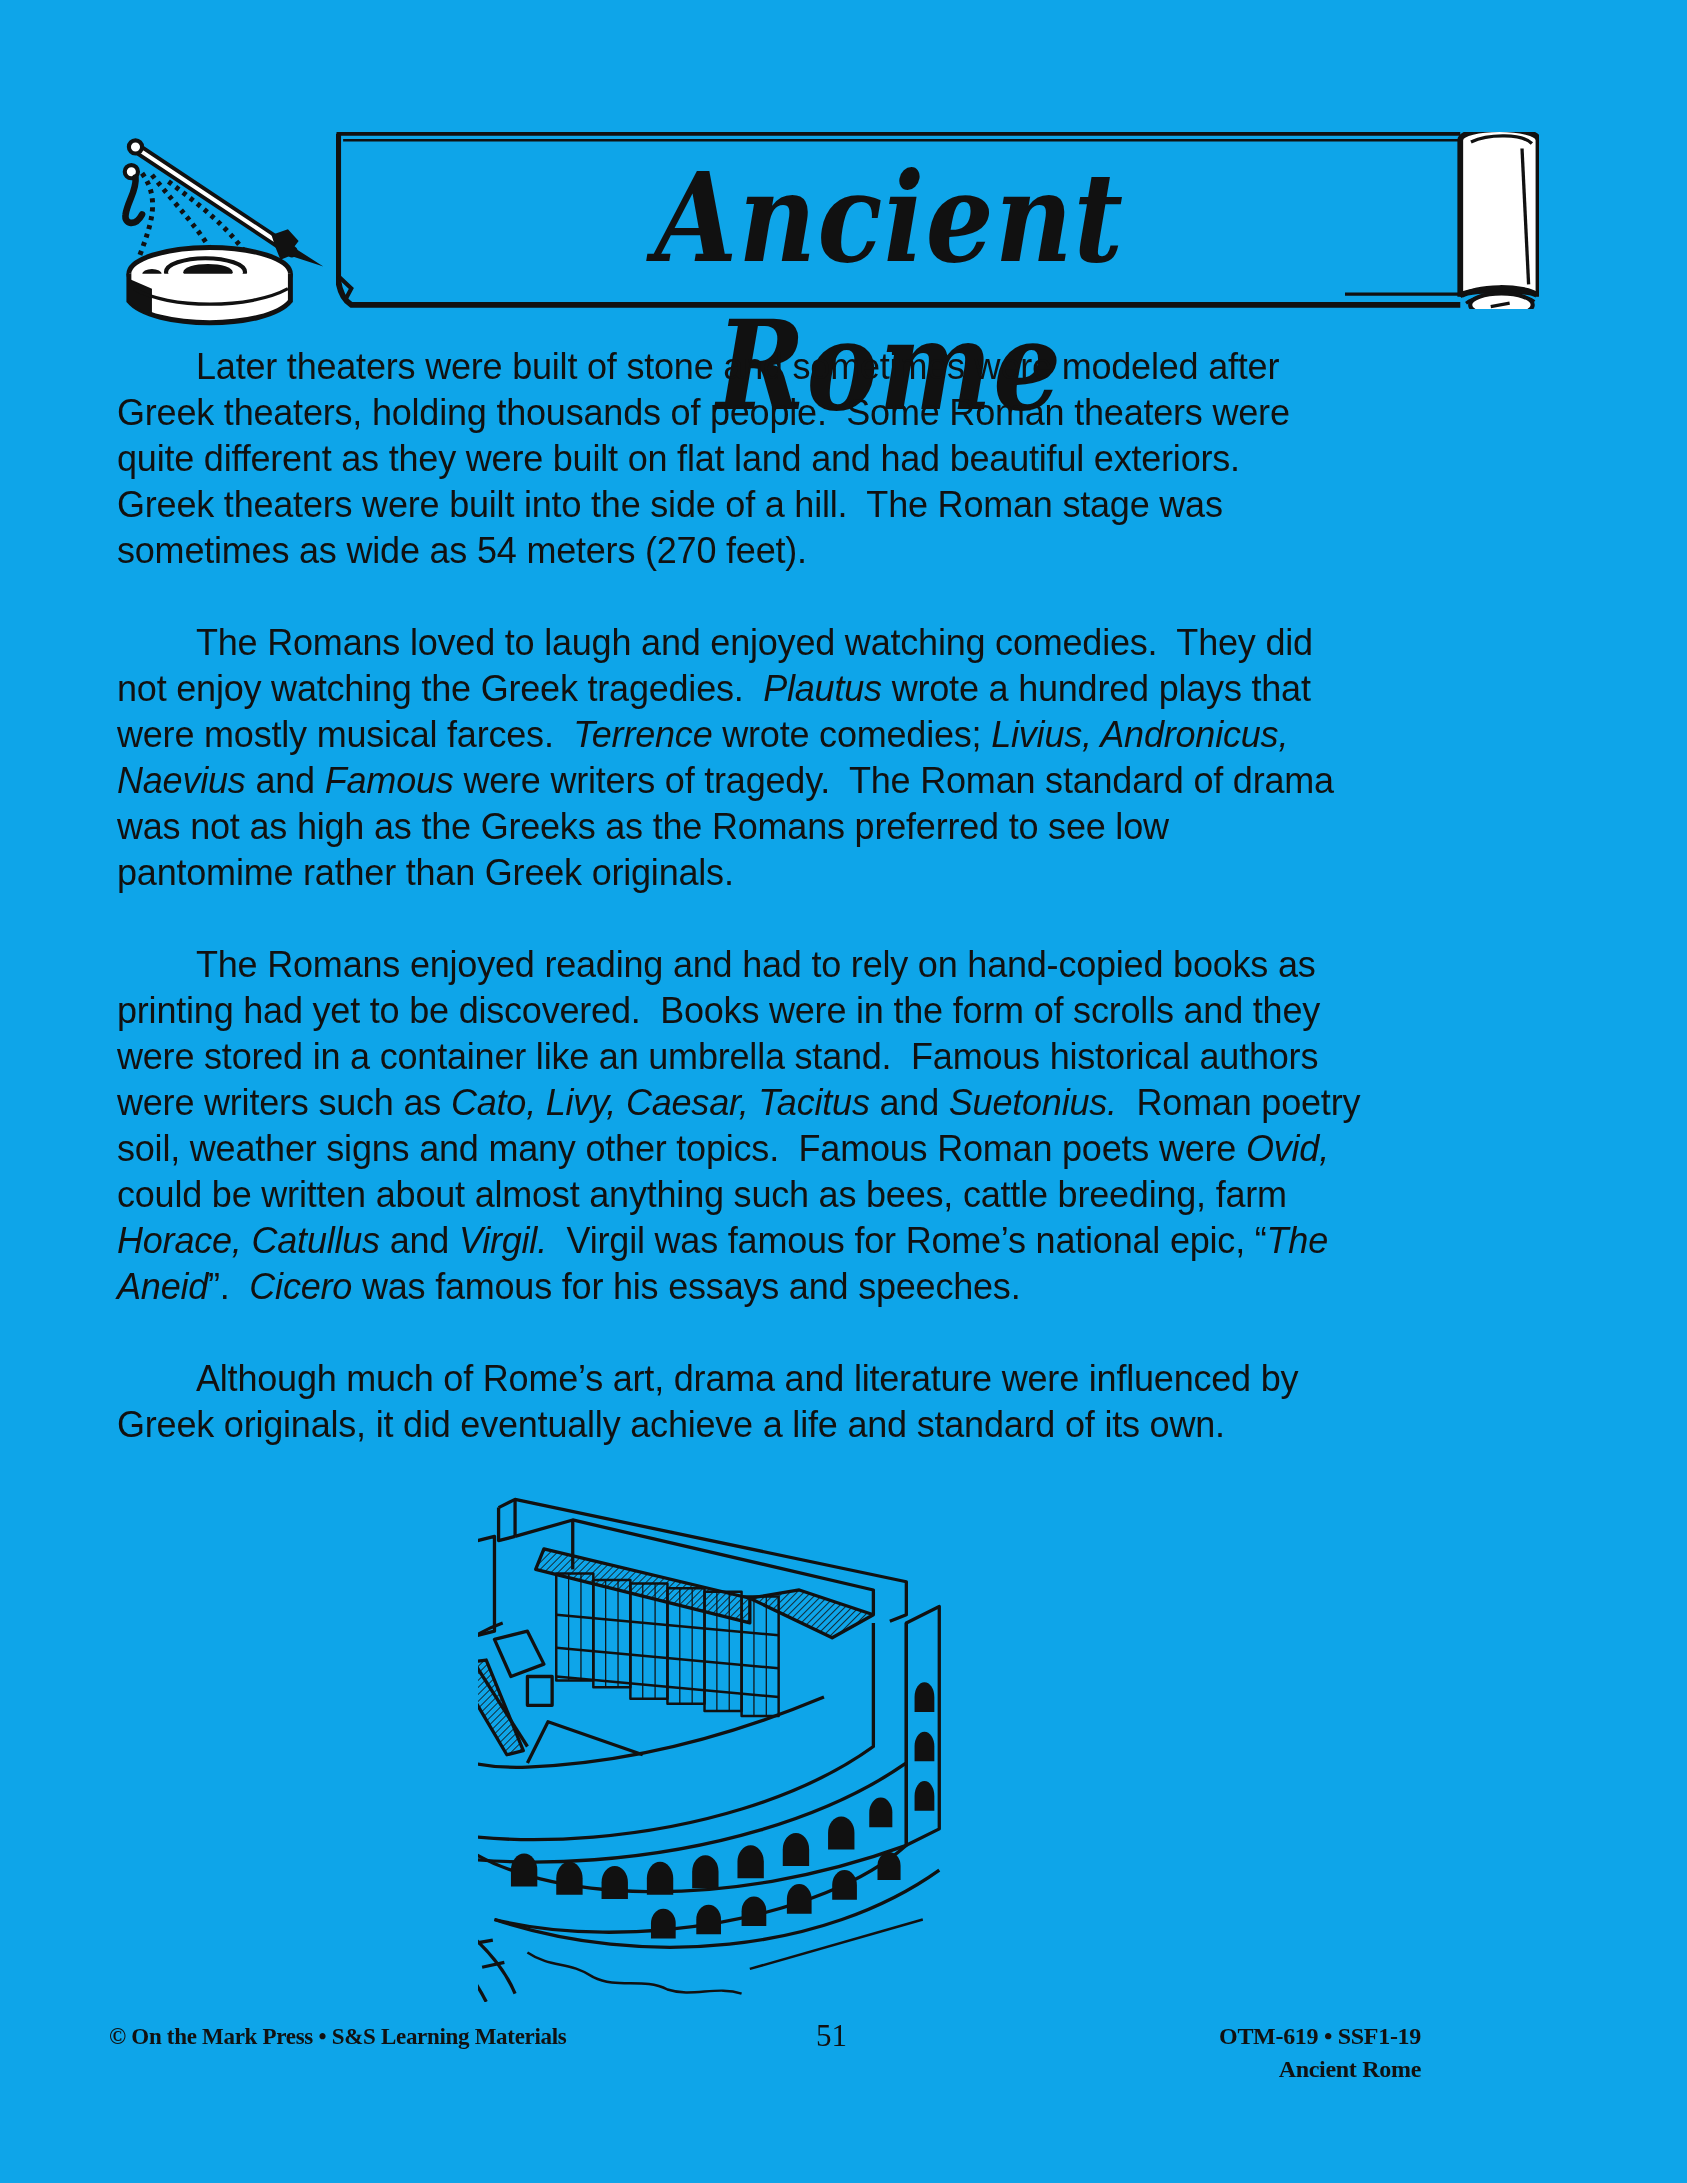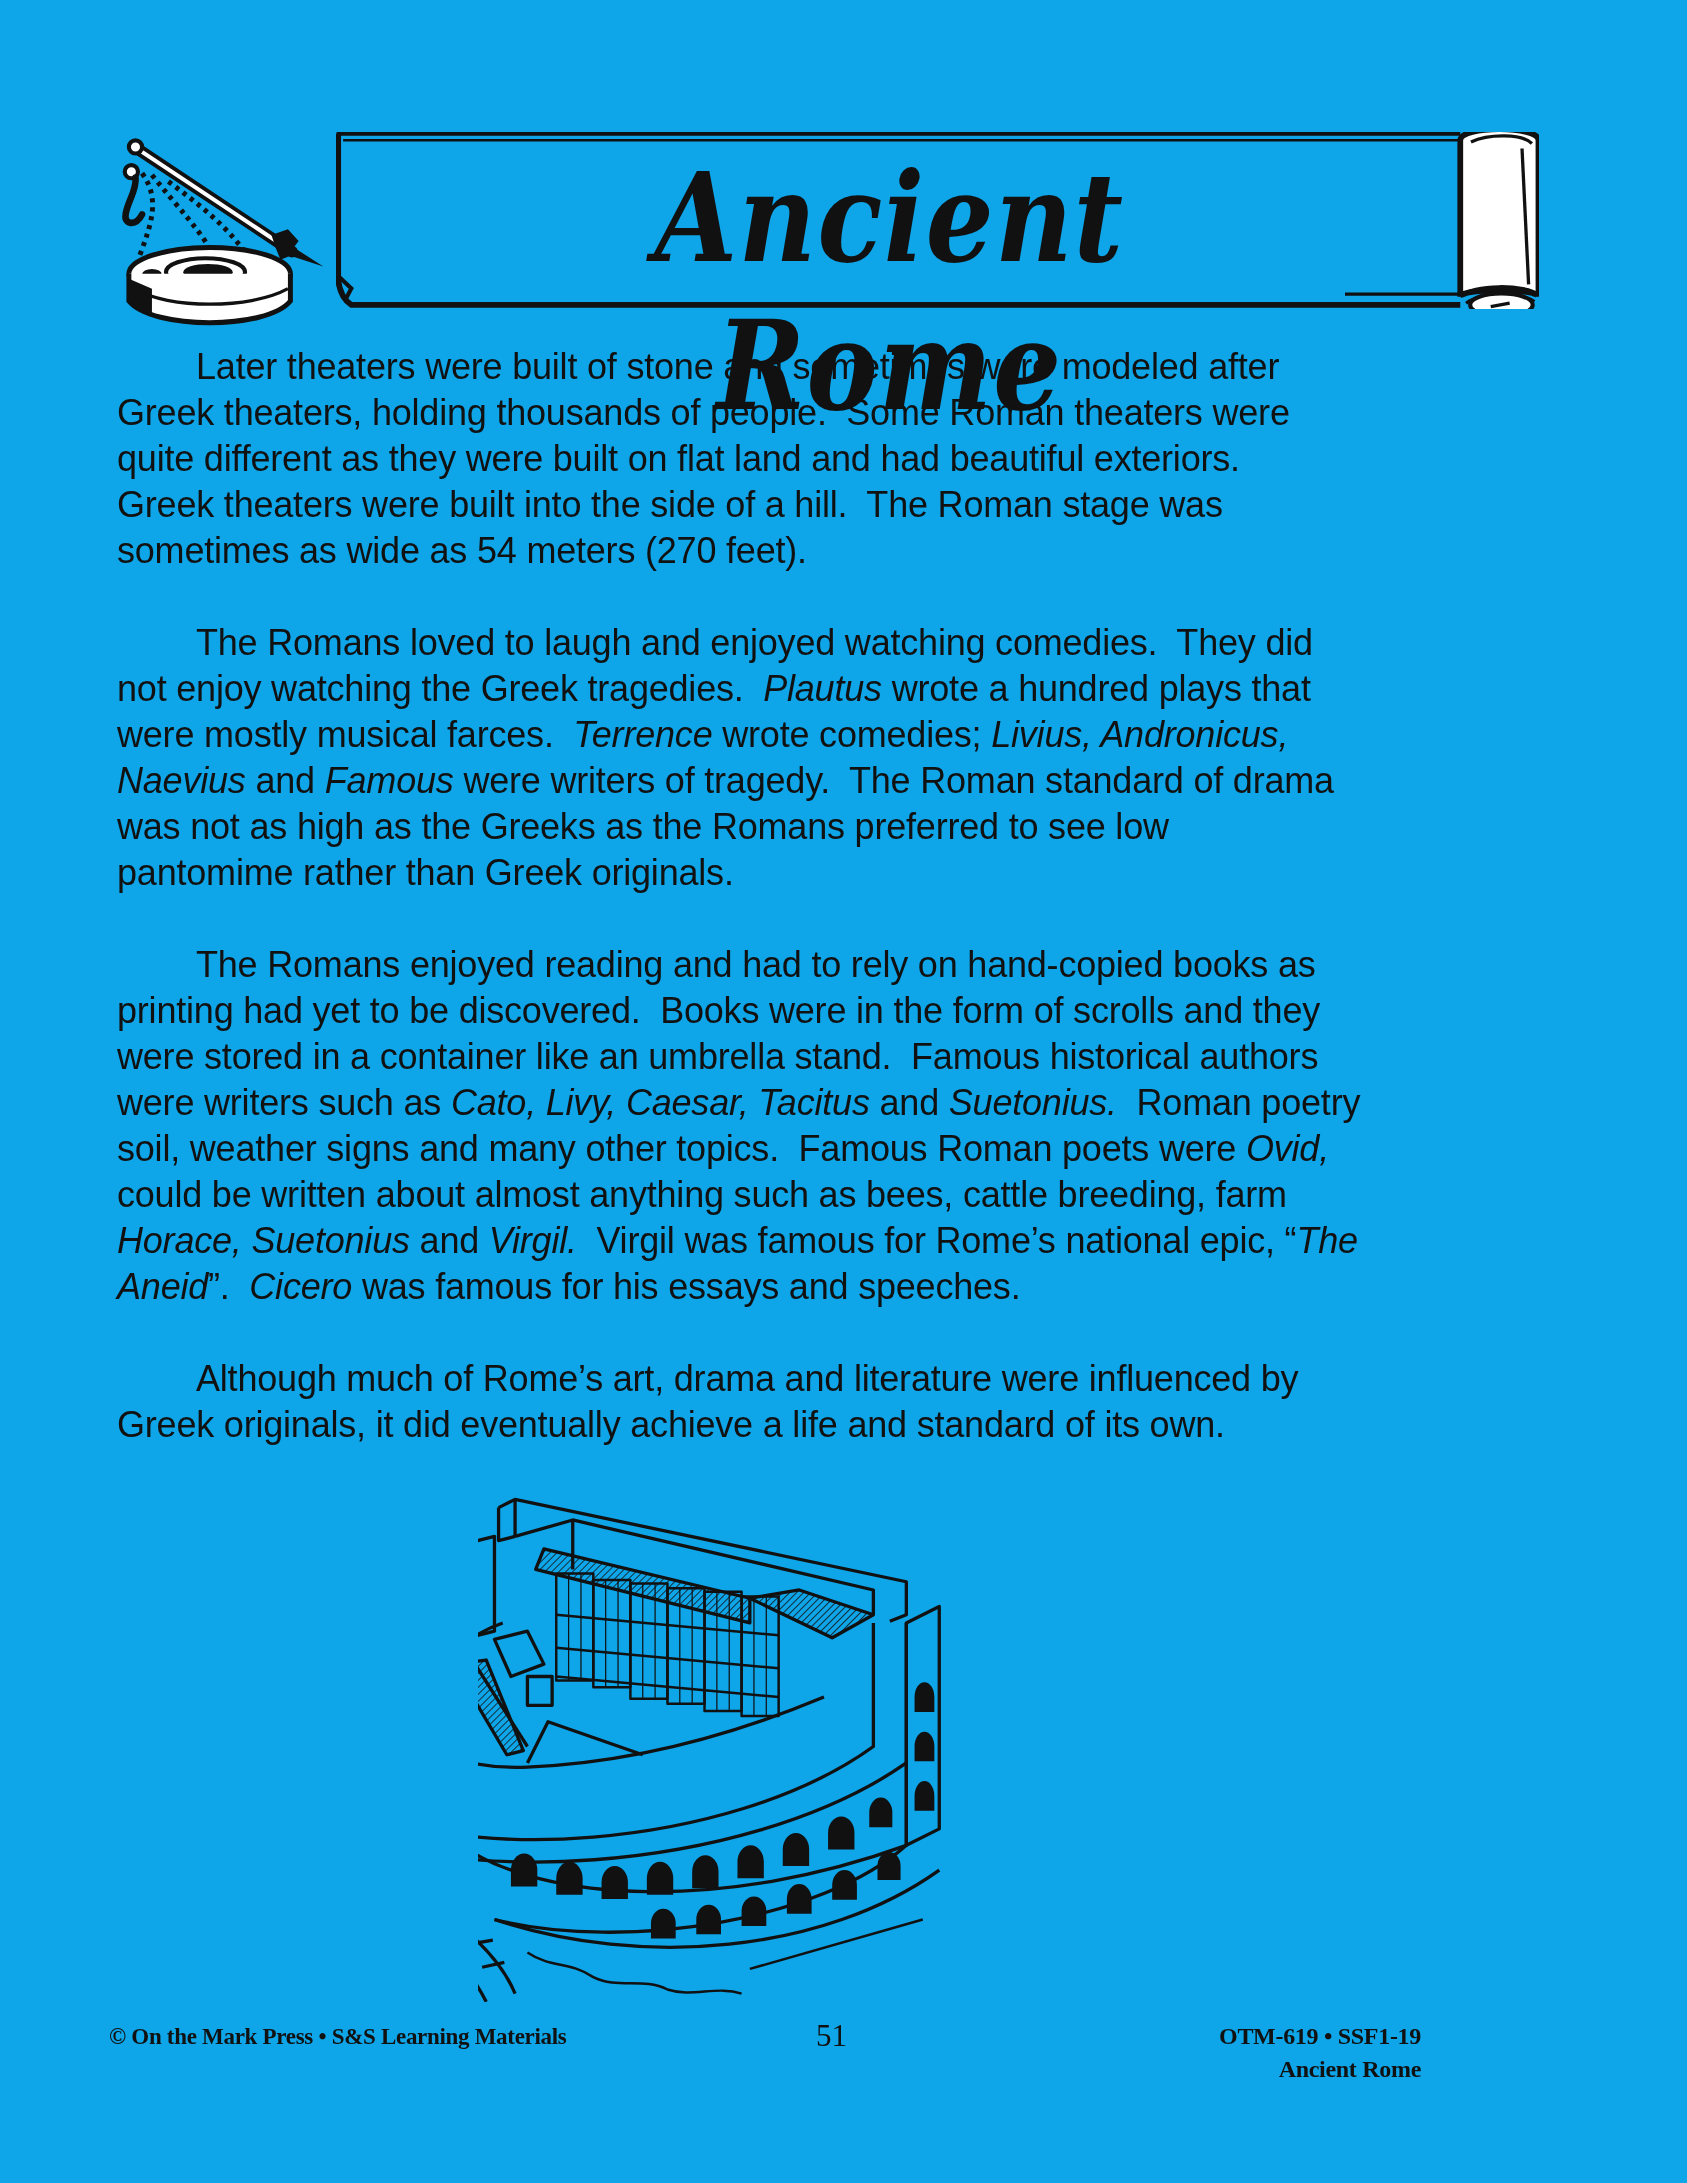--- a/index.html
+++ b/index.html
@@ -109,21 +109,21 @@
         <span class="line"><span style="white-space: pre;">was not as high as the Greeks as the Romans preferred to see low</span></span>
         <span class="line"><span style="white-space: pre;">pantomime rather than Greek originals.</span></span>
       </p>
       <p class="para">
         <span class="line first"><span style="white-space: pre;">The Romans enjoyed reading and had to rely on hand-copied books as</span></span>
         <span class="line"><span style="white-space: pre;">printing had yet to be discovered.  Books were in the form of scrolls and they</span></span>
         <span class="line"><span style="white-space: pre;">were stored in a container like an umbrella stand.  Famous historical authors</span></span>
         <span class="line"><span style="white-space: pre;">were writers such as </span><em style="white-space: pre;">Cato, Livy, Caesar, Tacitus</em><span style="white-space: pre;"> and </span><em style="white-space: pre;">Suetonius.</em><span style="white-space: pre;">  Roman poetry</span></span>
         <span class="line"><span style="white-space: pre;">soil, weather signs and many other topics.  Famous Roman poets were </span><em style="white-space: pre;">Ovid,</em></span>
         <span class="line"><span style="white-space: pre;">could be written about almost anything such as bees, cattle breeding, farm</span></span>
-        <span class="line"><em style="white-space: pre;">Horace, Suetonius</em><span style="white-space: pre;"> and </span><em style="white-space: pre;">Virgil.</em><span style="white-space: pre;">  Virgil was famous for Rome’s national epic, “</span><em style="white-space: pre;">The</em></span>
+        <span class="line"><em style="white-space: pre;">Horace, Catullus</em><span style="white-space: pre;"> and </span><em style="white-space: pre;">Virgil.</em><span style="white-space: pre;">  Virgil was famous for Rome’s national epic, “</span><em style="white-space: pre;">The</em></span>
         <span class="line"><em style="white-space: pre;">Aneid</em><span style="white-space: pre;">”.  </span><em style="white-space: pre;">Cicero</em><span style="white-space: pre;"> was famous for his essays and speeches.</span></span>
       </p>
       <p class="para">
         <span class="line first"><span style="white-space: pre;">Although much of Rome’s art, drama and literature were influenced by</span></span>
         <span class="line"><span style="white-space: pre;">Greek originals, it did eventually achieve a life and standard of its own.</span></span>
       </p>
     </div>
 
   <div class="illustration">
     <svg width="799" height="511" viewBox="0 0 970 620" fill="none" stroke="#111" stroke-width="4" stroke-linejoin="round">

